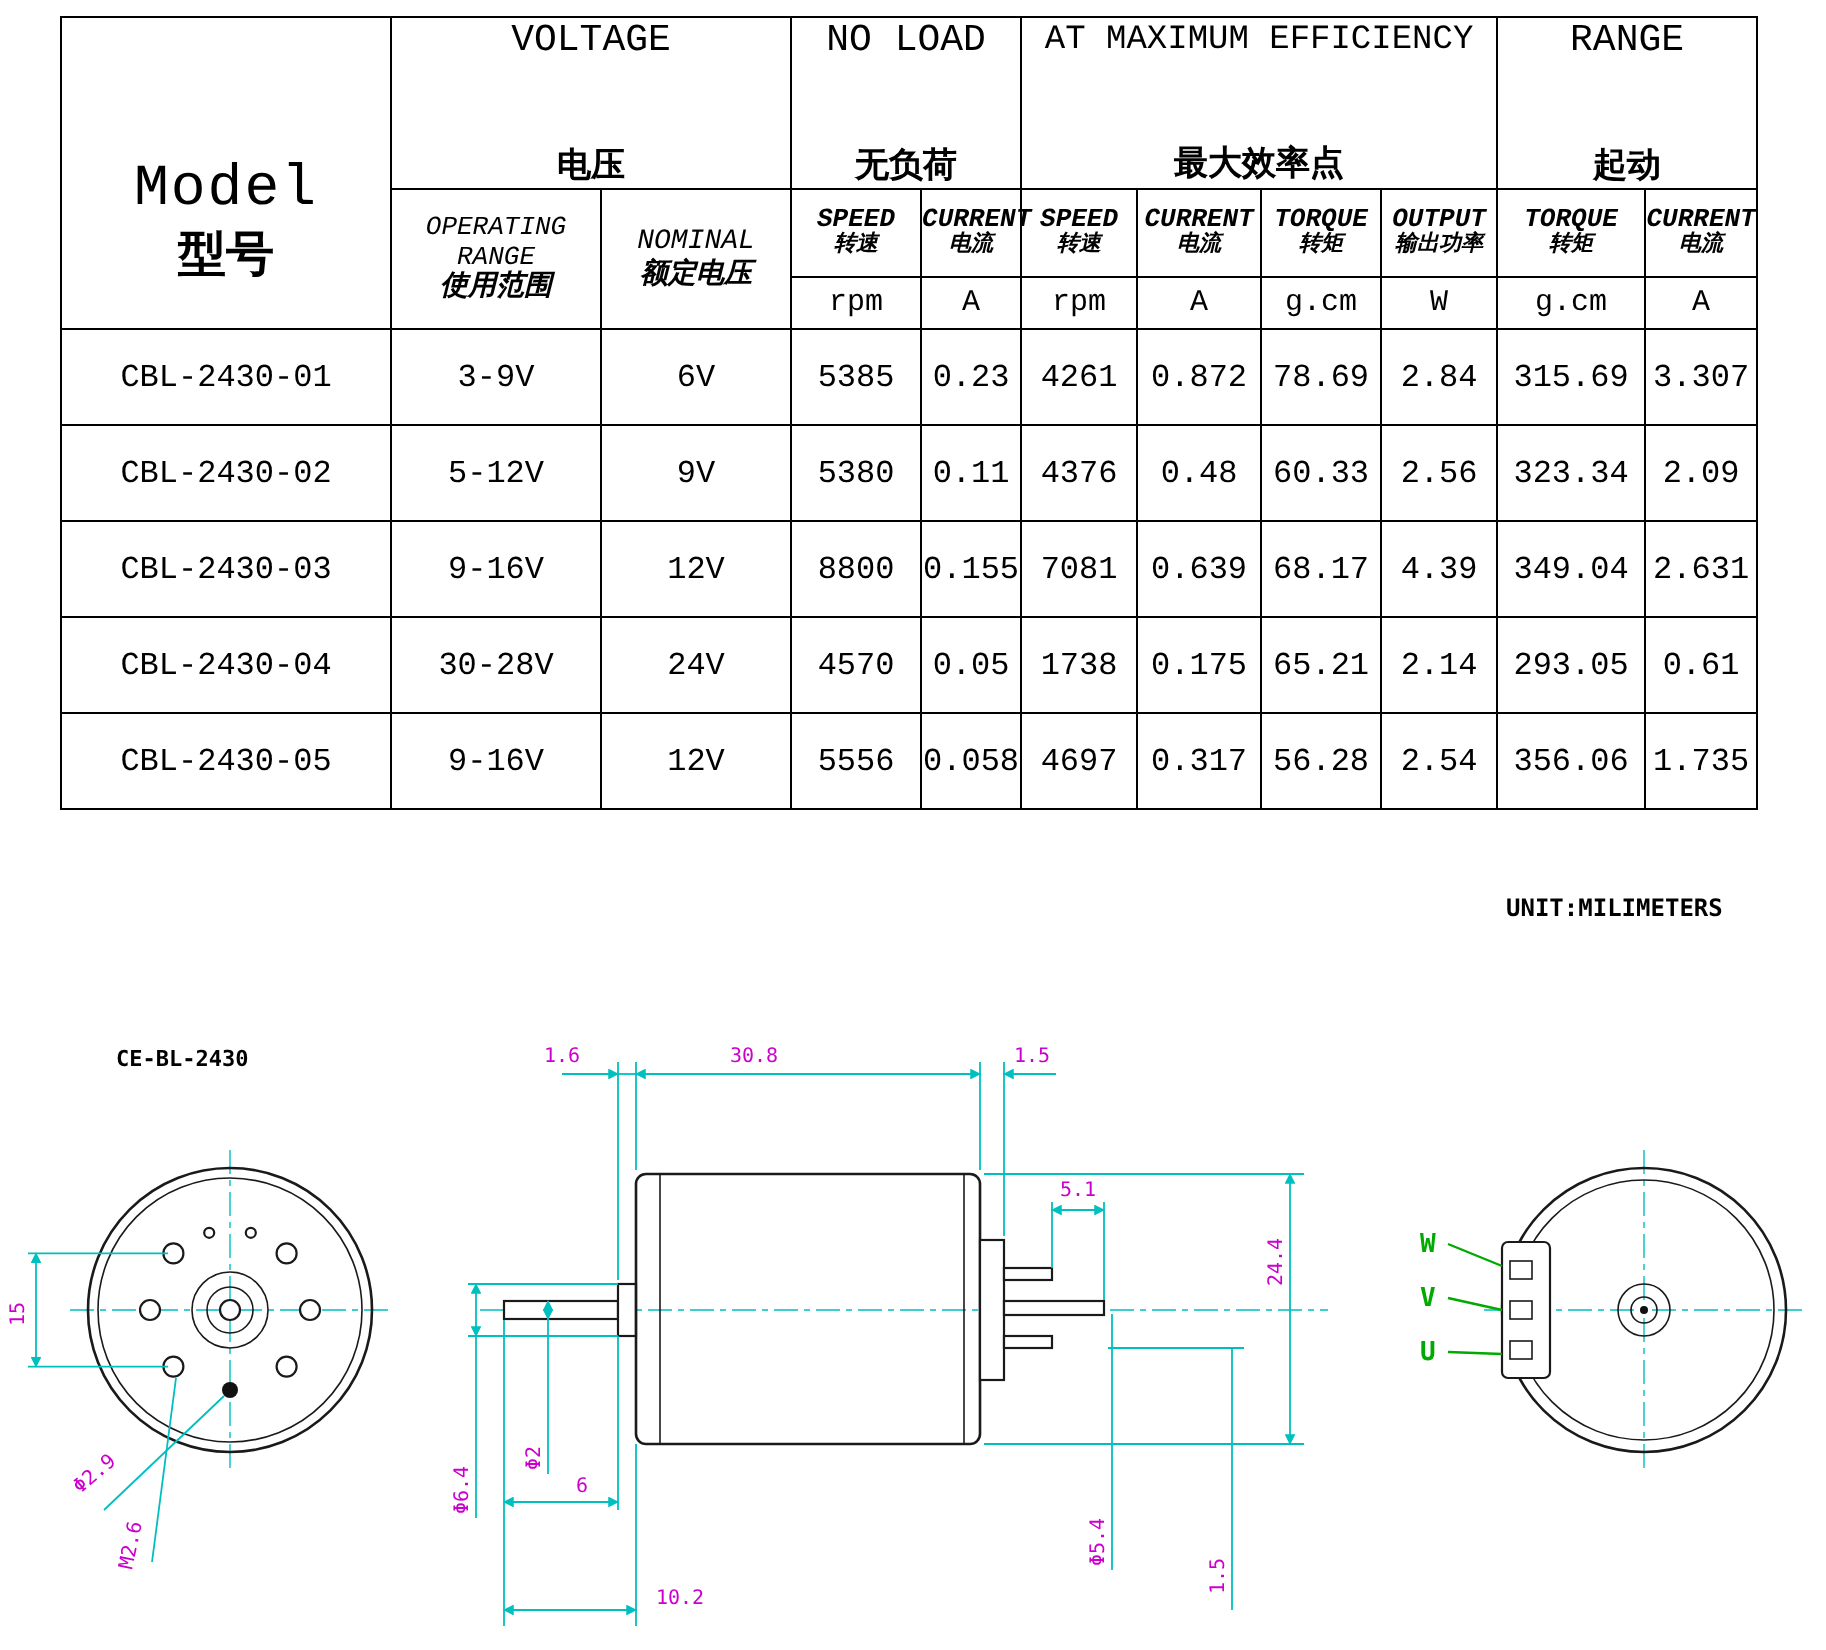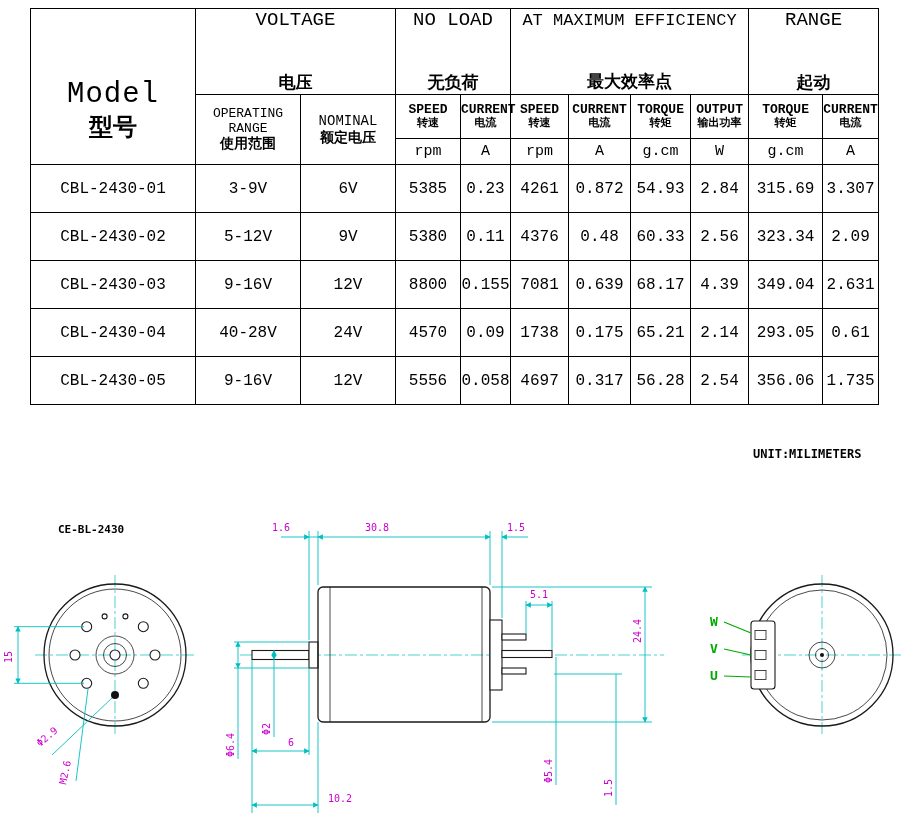--- a/index.html
+++ b/index.html
@@ -1,20 +1,20 @@
 <!DOCTYPE html>
 <html><head>
 <meta charset="utf-8">
 <style>
   html,body{margin:0;padding:0;background:#fff;}
   .page{position:relative;width:913px;height:825px;background:#fff;overflow:hidden;
         font-family:"Liberation Mono","DejaVu Sans Mono",monospace;color:#000;}
   table.spec{position:absolute;left:30px;top:8px;width:848px;border-collapse:collapse;table-layout:fixed;}
   .spec th,.spec td{border:1px solid #000;padding:0;text-align:center;vertical-align:middle;font-weight:normal;}
-  tr.h1{height:64px;} tr.h2{height:44px;} tr.h3{height:26px;} tbody tr{height:48px;}
+  tr.h1{height:64px;} tr.h2{height:44px;font-style:italic;} tr.h3{height:26px;} tbody tr{height:48px;}
   .big-en{font-size:29px;letter-spacing:1px;margin-top:48px;}
   .big-zh{font-size:24px;font-weight:bold;}
   .g-en{font-size:19px;} .g-zh{font-size:17px;font-weight:bold;margin-top:40px;}
   .range-cell{text-align:left;padding-left:6px;}
   .r-en{font-size:13px;line-height:15px;} .r-zh{font-size:14px;font-weight:bold;line-height:17px;}
   .n-en{font-size:14px;line-height:17px;} .n-zh{font-size:14px;font-weight:bold;line-height:17px;}
   .sub-en{font-size:13px;font-weight:bold;line-height:13px;}
   .sub-zh{font-size:11px;font-weight:bold;line-height:14px;}
   .unit{font-size:15px;}
   td.data{font-size:16px;}
@@ -128,21 +128,21 @@
     </thead>
     <tbody>
       <tr>
         <td class="modelc">CBL-2430-01</td>
         <td class="data">3-9V</td>
         <td class="data">6V</td>
         <td class="data">5385</td>
         <td class="data">0.23</td>
         <td class="data">4261</td>
         <td class="data">0.872</td>
-        <td class="data">54.93</td>
+        <td class="data">78.69</td>
         <td class="data">2.84</td>
         <td class="data">315.69</td>
         <td class="data">3.307</td>
       </tr>
       <tr>
         <td class="modelc">CBL-2430-02</td>
         <td class="data">5-12V</td>
         <td class="data">9V</td>
         <td class="data">5380</td>
         <td class="data">0.11</td>
@@ -161,24 +161,24 @@
         <td class="data">0.155</td>
         <td class="data">7081</td>
         <td class="data">0.639</td>
         <td class="data">68.17</td>
         <td class="data">4.39</td>
         <td class="data">349.04</td>
         <td class="data">2.631</td>
       </tr>
       <tr>
         <td class="modelc">CBL-2430-04</td>
-        <td class="data">40-28V</td>
+        <td class="data">30-28V</td>
         <td class="data">24V</td>
         <td class="data">4570</td>
-        <td class="data">0.09</td>
+        <td class="data">0.05</td>
         <td class="data">1738</td>
         <td class="data">0.175</td>
         <td class="data">65.21</td>
         <td class="data">2.14</td>
         <td class="data">293.05</td>
         <td class="data">0.61</td>
       </tr>
       <tr>
         <td class="modelc">CBL-2430-05</td>
         <td class="data">9-16V</td>

